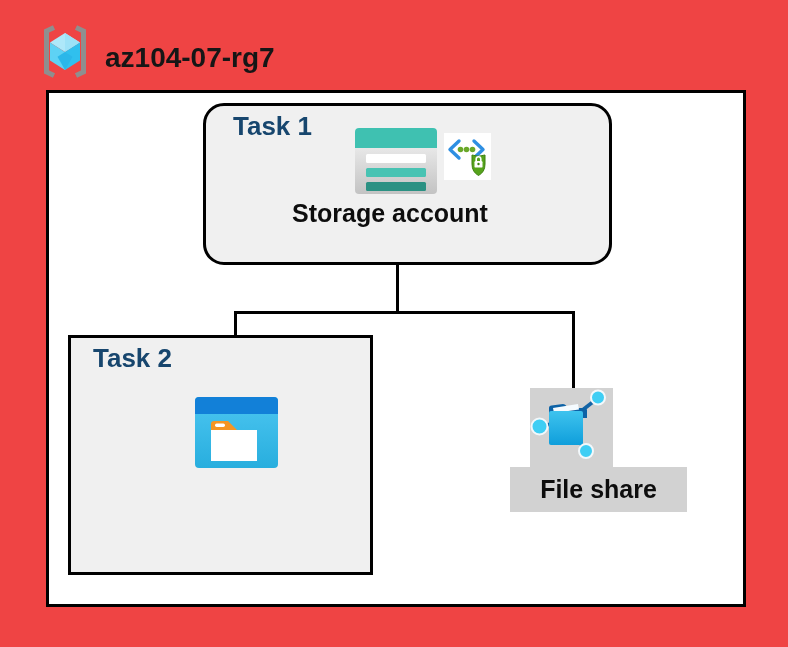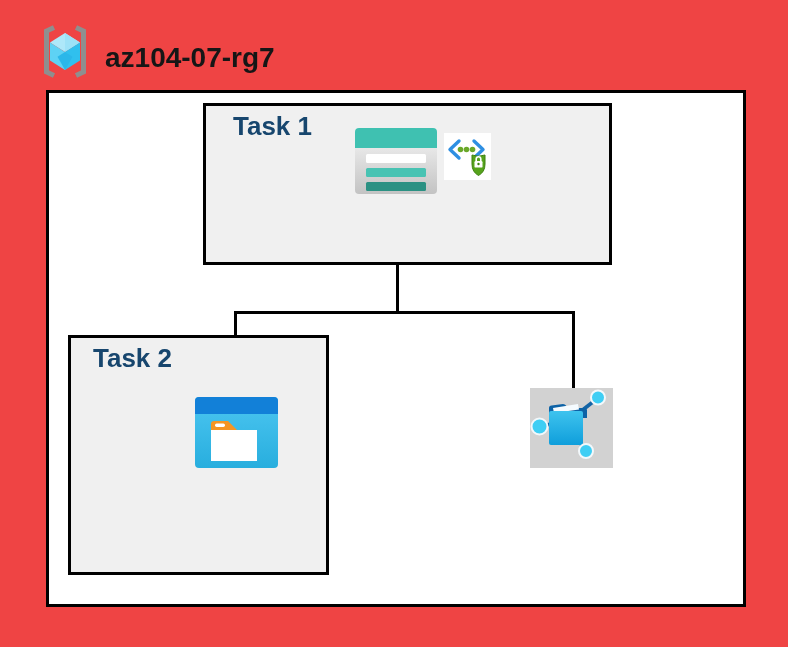--- a/index.html
+++ b/index.html
@@ -7,22 +7,22 @@
   .canvas { position:relative; width:788px; height:647px; background:#ef4444; overflow:hidden; }
 
   
   .rg-icon { position:absolute; left:38px; top:24px; width:54px; height:56px; }
   .rg-title { position:absolute; left:105px; top:42px; font-size:28px; font-weight:bold; color:#161616; white-space:nowrap; }
 
   
   .outer-box { position:absolute; left:46px; top:90px; width:700px; height:517px;
                border:3px solid #000; box-sizing:border-box; background:#ffffff; }
   .task-box { position:absolute; border:3px solid #000; background:#f0f0f0; box-sizing:border-box; }
-  .task1 { left:203px; top:103px; width:409px; height:162px; }
-  .task2 { left:68px;  top:335px; width:261px; height:240px; }
+  .task1 { left:203px; top:103px; width:409px; height:162px;border-radius:21px; }
+  .task2 { left:68px;  top:335px; width:305px; height:240px; }
   .task3 { left:419px; top:333px; width:304px; height:241px; }
   .task-label { position:absolute; font-size:26px; font-weight:bold; color:#17466e; white-space:nowrap; }
   .task1 .task-label { left:27px; top:5px; }
   .task2 .task-label { left:22px; top:5px; }
   .task3 .task-label { left:12px; top:7px; }
 
   
   .connector { position:absolute; background:#000000; }
   .conn-stem  { left:396px; top:265px; width:3px;  height:48px; }
   .conn-h     { left:234px; top:311px; width:341px; height:3px; }
@@ -87,20 +87,21 @@
     <path d="M15 8 L6 16.5 L15 25" fill="none" stroke="#2e8fe2" stroke-width="3.4" stroke-linecap="round" stroke-linejoin="round"></path>
     <path d="M30 8 L39 16.5 L30 25" fill="none" stroke="#2e8fe2" stroke-width="3.4" stroke-linecap="round" stroke-linejoin="round"></path>
     <circle cx="16.5" cy="16.5" r="2.8" fill="#6aa82a"></circle>
     <circle cx="22.5" cy="16.5" r="2.8" fill="#6aa82a"></circle>
     <circle cx="28.5" cy="16.5" r="2.8" fill="#6aa82a"></circle>
     <path d="M28 22 q6.5 2.5 13 0 v9 q0 8 -6.5 11.5 q-6.5 -3.5 -6.5 -11.5 z" fill="#56a31c" stroke="#3c810f" stroke-width="1"></path>
     <path d="M32.2 28 v-2 a2.3 2.3 0 0 1 4.6 0 v2" fill="none" stroke="#ffffff" stroke-width="1.6"></path>
     <rect x="30.5" y="28" width="8" height="6.6" rx="1.2" fill="#ffffff"></rect>
     <circle cx="34.5" cy="31" r="1.2" fill="#3c810f"></circle>
   </svg>
+  <div class="item-label storage-caption">Storage account</div>
 
   <div class="connector conn-stem"></div>
   <div class="connector conn-h"></div>
   <div class="connector conn-left"></div>
   <div class="connector conn-right"></div>
 
   <div class="task-box task2">
     <div class="task-label">Task 2</div>
   </div>
   <svg class="icon blob-icon" viewBox="0 0 83 71">
@@ -130,14 +131,17 @@
       <line x1="10" y1="39" x2="24" y2="35"></line>
       <line x1="46" y1="50" x2="57" y2="63"></line>
     </g>
     <path d="M19 30 L19 20 Q19 17.5 21.5 17.5 L33 16 Q35 16 36 17.5 L38 20 L54.5 20 Q57 20 57 22.5 L57 30 Z" fill="#0d62a6"></path>
     <polygon points="23,20 48,16 49,21.5 24,25" fill="#f5fbff"></polygon>
     <rect x="19" y="23" width="34" height="34" rx="2" fill="url(#fsh)"></rect>
     <circle cx="68" cy="9.5" r="7" fill="#3fcef4" stroke="#f2f8fb" stroke-width="2"></circle>
     <circle cx="9.5" cy="38.5" r="8" fill="#3fcef4" stroke="#f2f8fb" stroke-width="2"></circle>
     <circle cx="56" cy="63" r="7" fill="#3fcef4" stroke="#f2f8fb" stroke-width="2"></circle>
   </svg>
+  <div class="fs-label-bg">
+    <div class="item-label">File share</div>
+  </div>
 
 </div>
 
 </body></html>

